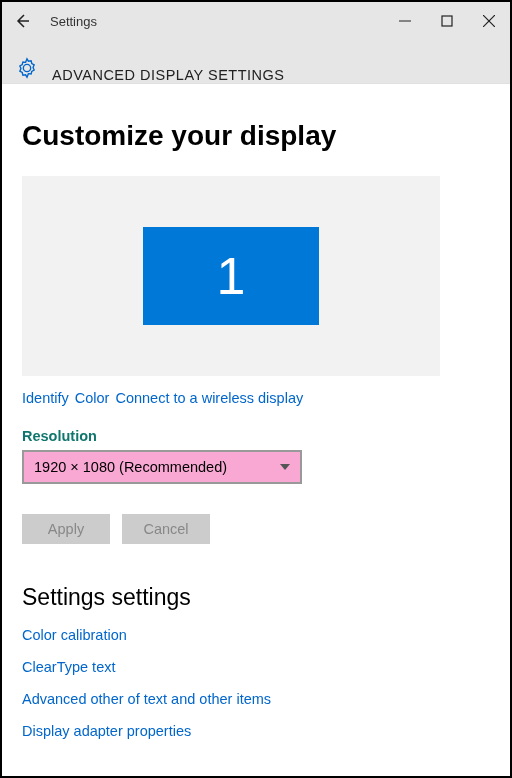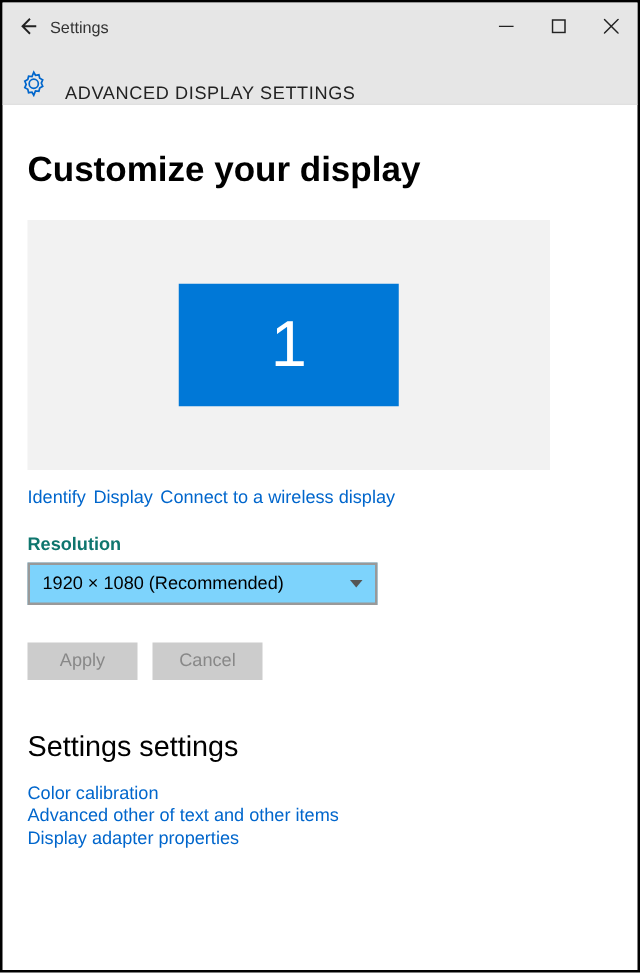--- a/index.html
+++ b/index.html
@@ -13,21 +13,21 @@
     border: 2px solid #000;
   }
   .titlebar {
     height: 38px;
     background: #e6e6e6;
     display: flex;
     align-items: center;
     justify-content: space-between;
     padding-left: 6px;
   }
-  .titlebar-left { display: flex; align-items: center; gap: 4px; }
+  .titlebar-left { display: flex; align-items: center; gap: 14px; }
   .back-arrow { width: 28px; height: 28px; display:flex; align-items:center; justify-content:center; cursor:pointer; }
   .titlebar-title { font-size: 13px; color: #333; }
   .window-controls { display: flex; }
   .wc { width: 42px; height: 38px; display:flex; align-items:center; justify-content:center; cursor:pointer; }
   .header-bar {
     height: 44px;
     background: #e6e6e6;
     display: flex;
     align-items: flex-end;
     padding-left: 14px;
@@ -61,32 +61,32 @@
   .link-row { margin-top: 14px; display:flex; gap: 6px; }
   .link { color: #0066cc; font-size: 14.5px; cursor:pointer; }
   .field-label { font-size: 14.5px; color: #0f766e; margin-top: 22px; margin-bottom:6px;font-weight:bold; }
   .dropdown {
     width: 280px; height: 34px;
     border: 2px solid #999;
     display:flex; align-items:center; justify-content:space-between;
     padding: 0 10px;
     font-size: 14.5px;
     cursor:pointer;
-    background:#7dd3fc;
+    background:#f9a8d4;
   }
   .chevron-down { border-left:5px solid transparent; border-right:5px solid transparent; border-top:6px solid #555; width:0; height:0;}
   .btn-row { display:flex; gap:12px; margin-top:30px; }
   .btn {
     background:#ccc;
     width:88px; height:30px;
     display:flex; align-items:center; justify-content:center;
     font-size:14.5px; color:#888;
     cursor: default;
   }
-  .related-links { display:flex; flex-direction:column; gap:2px; margin-top:4px; }
+  .related-links { display:flex; flex-direction:column; gap:16px; margin-top:4px; }
   .related-links .link { font-size: 14.5px; }
 </style>
 </head>
 <body>
 
 <div class="titlebar">
   <div class="titlebar-left">
     <div class="back-arrow">
       <svg width="18" height="18" viewBox="0 0 18 18">
           <path d="M11 3 L5 9 L11 15 M5 9 H16" stroke="#222" stroke-width="1.5" fill="none"></path>
@@ -127,21 +127,21 @@
   <h1>Customize your display</h1>
 
   <div class="monitor-area">
     <div class="monitor">
       <span>1</span>
     </div>
   </div>
 
   <div class="link-row">
     <span class="link">Identify</span>
-    <span class="link">Display</span>
+    <span class="link">Color</span>
     <span class="link">Connect to a wireless display</span>
   </div>
 
   <div class="field-label">Resolution</div>
   <div class="dropdown">
     <span>1920 × 1080 (Recommended)</span>
     <span class="chevron-down"></span>
   </div>
 
   <div class="btn-row">
@@ -149,16 +149,17 @@
         <span>Apply</span>
       </div>
     <div class="btn">
         <span>Cancel</span>
       </div>
   </div>
 
   <h2>Settings settings</h2>
   <div class="related-links">
     <span class="link">Color calibration</span>
+    <span class="link">ClearType text</span>
     <span class="link">Advanced other of text and other items</span>
     <span class="link">Display adapter properties</span>
   </div>
 </div>
 
 </body></html>

